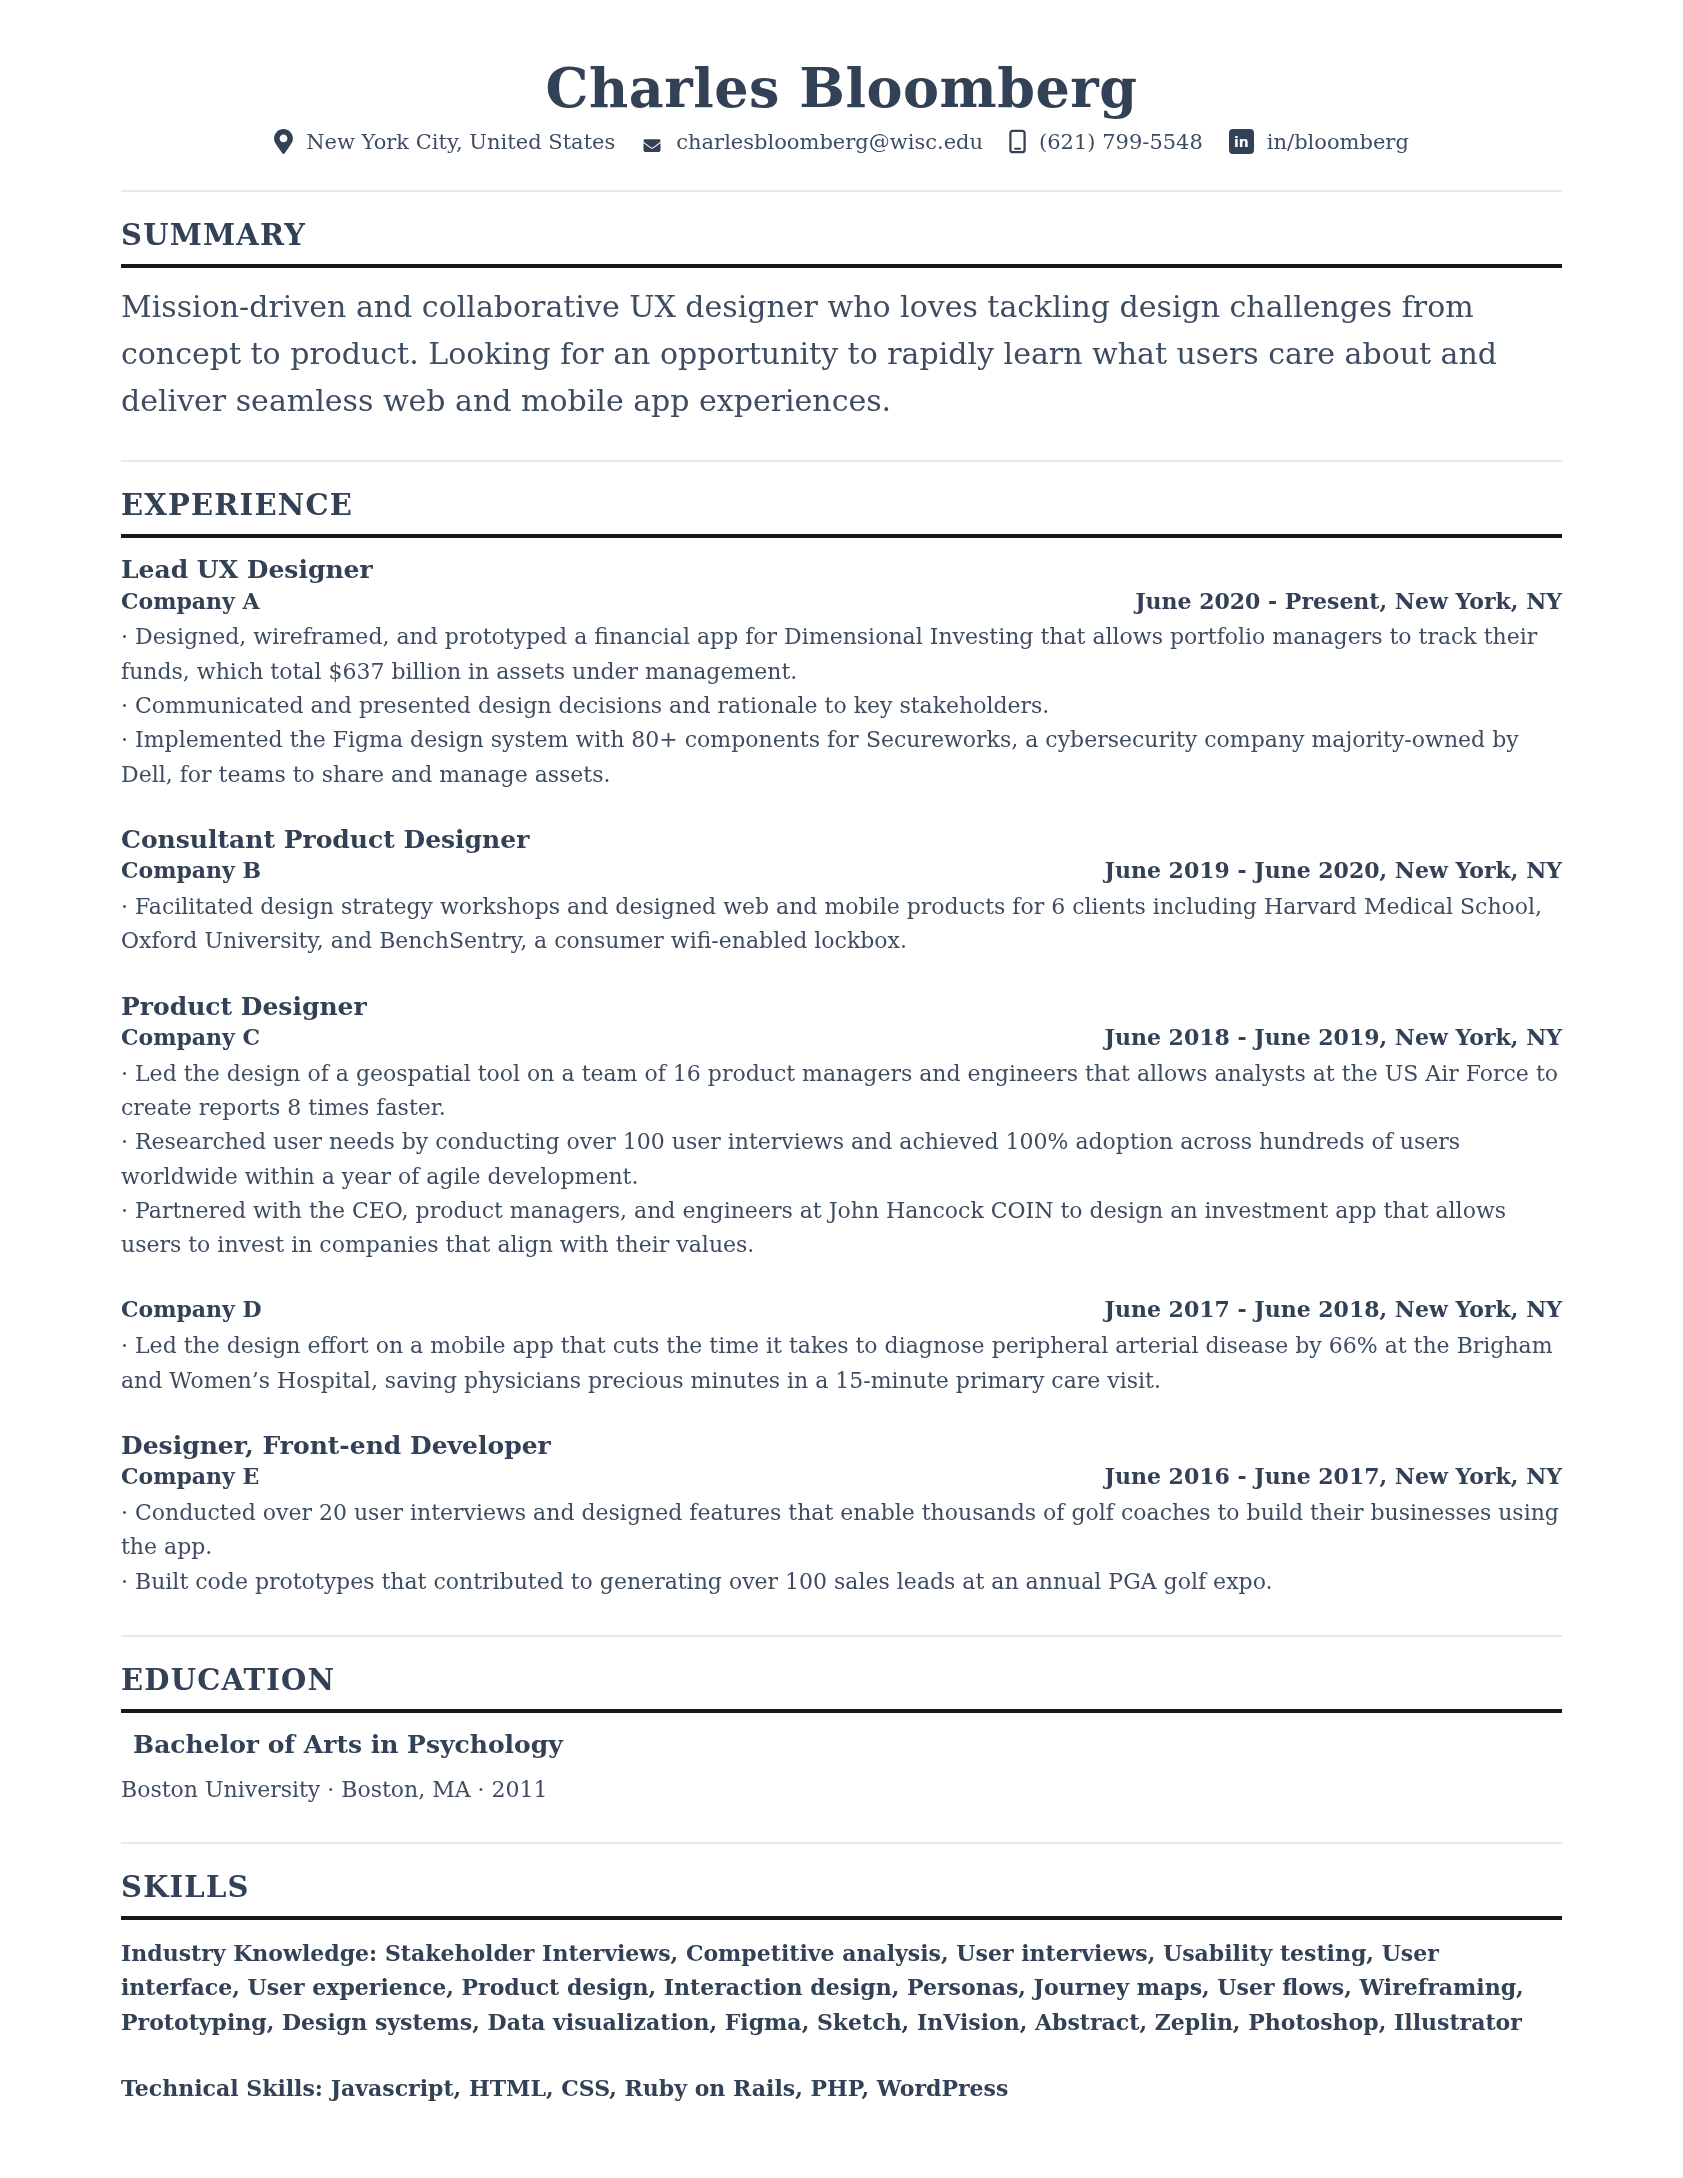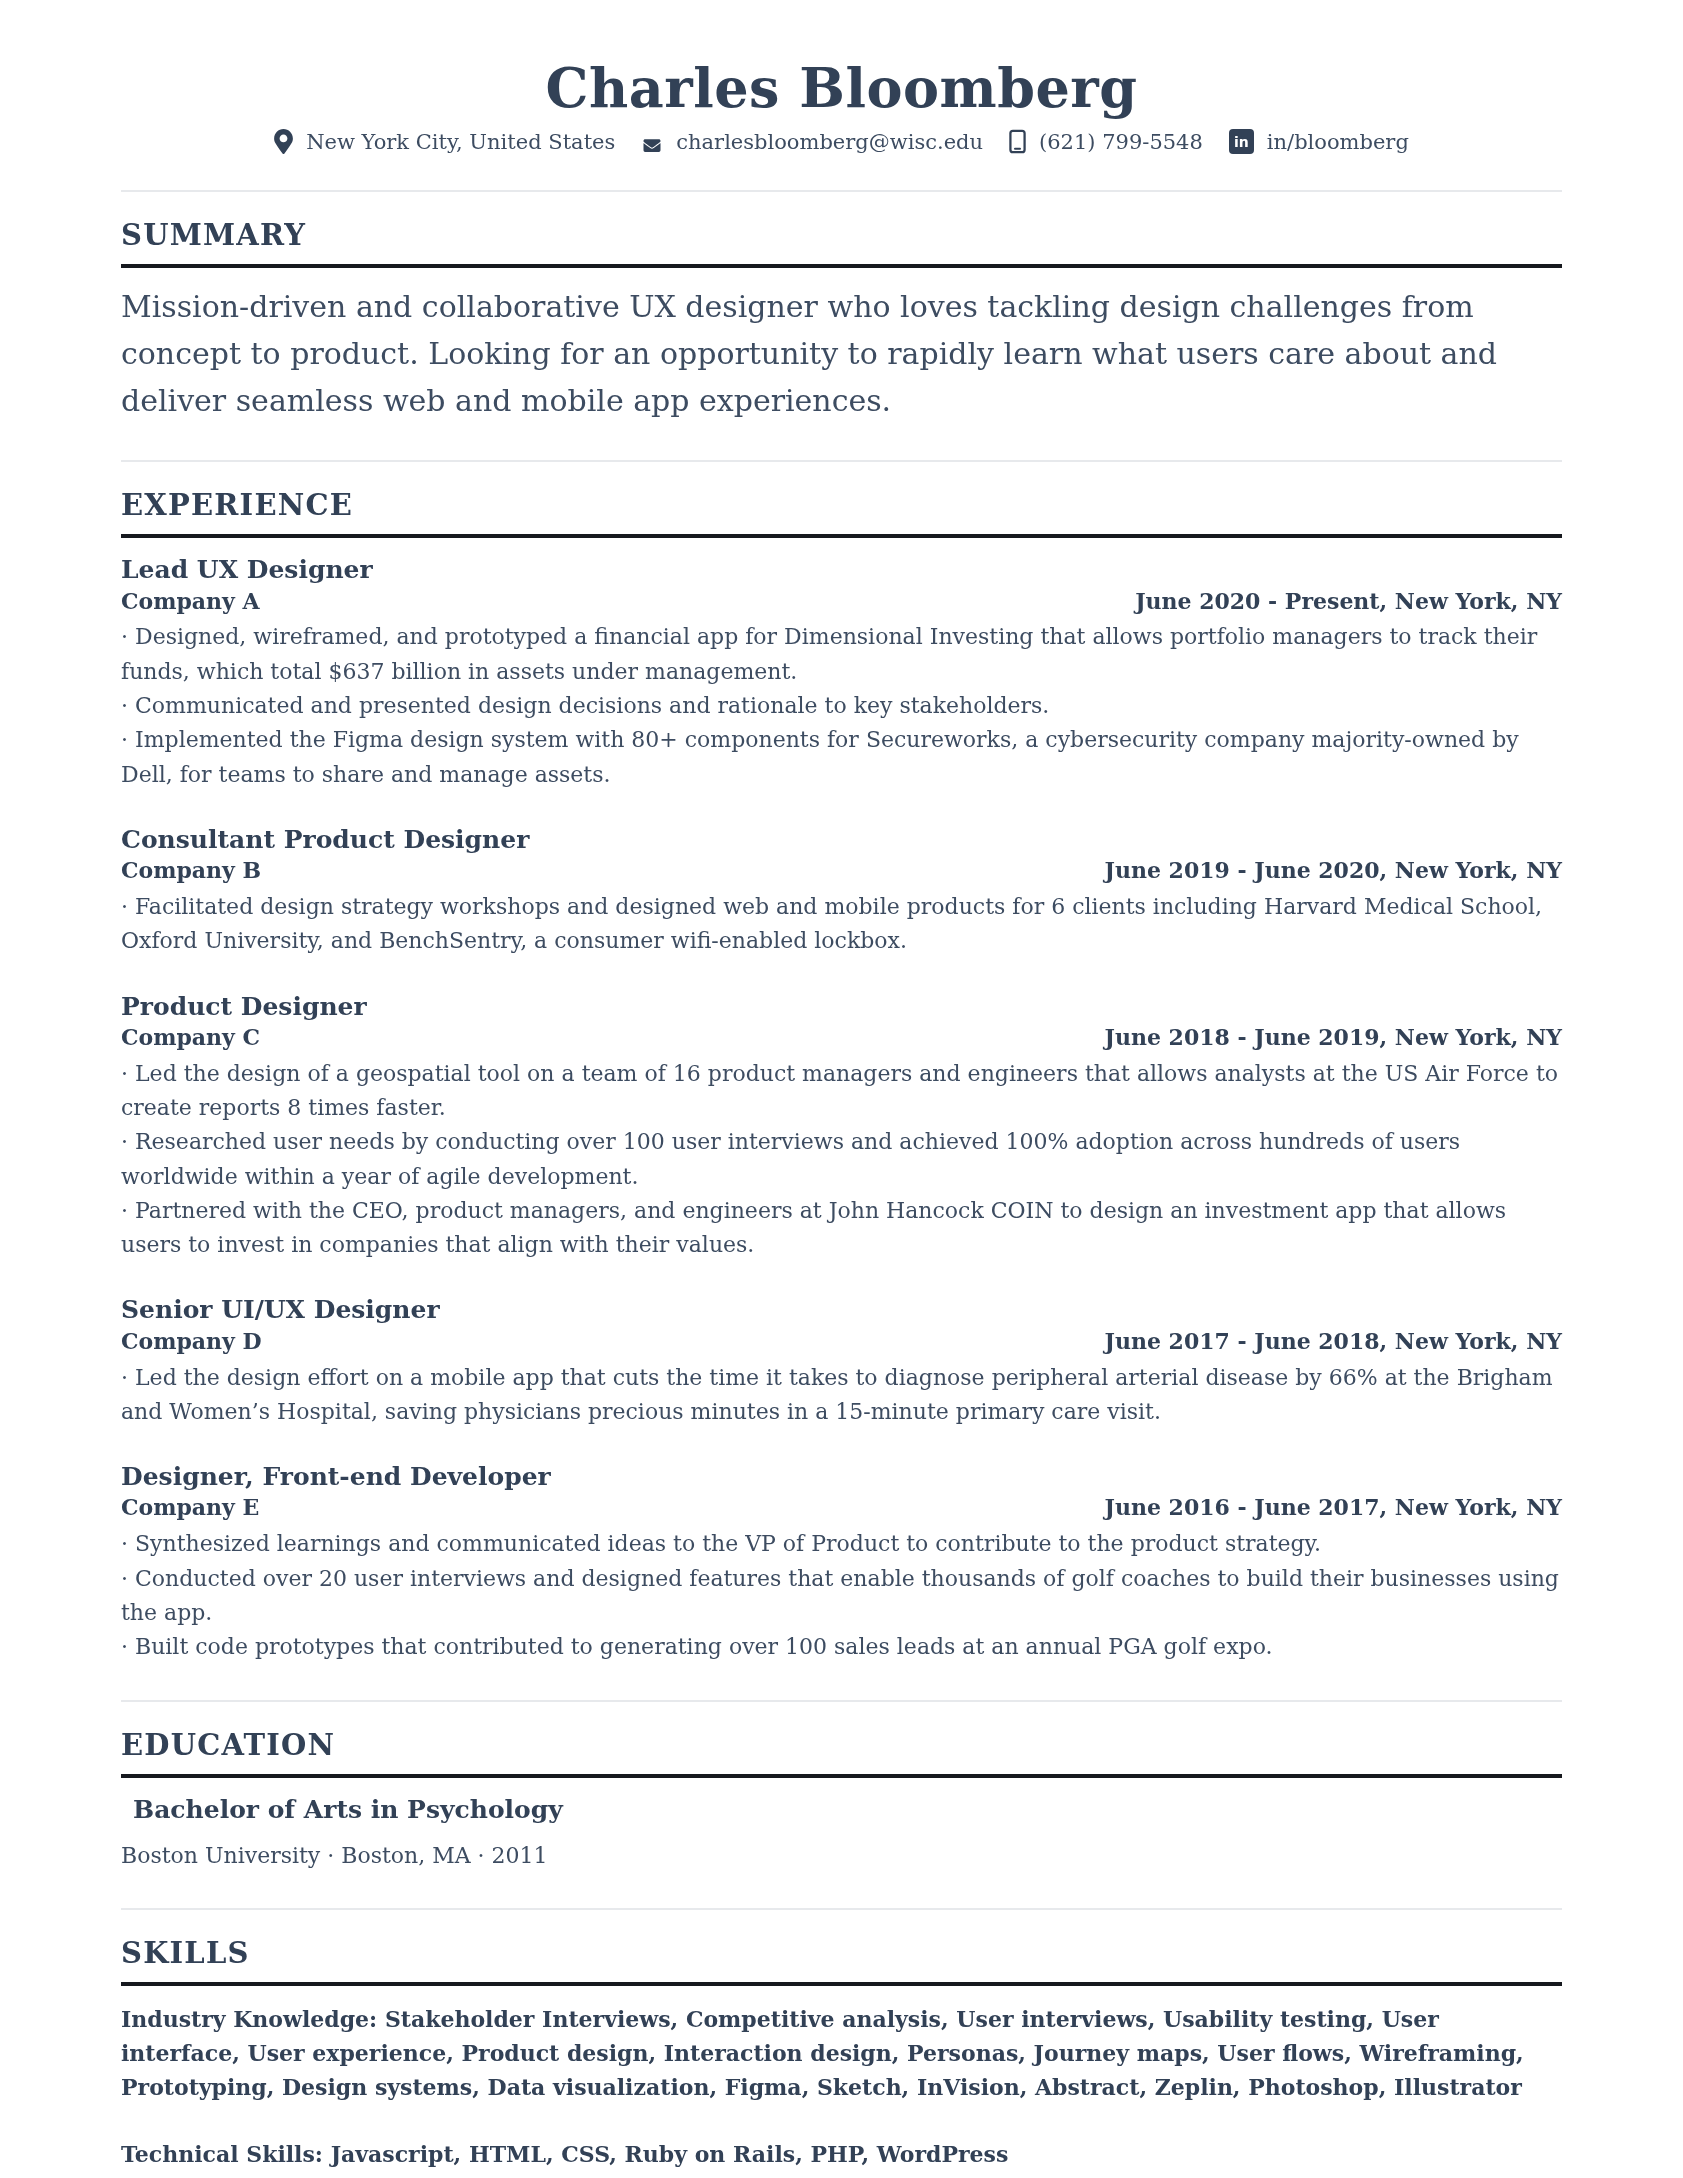--- a/index.html
+++ b/index.html
@@ -141,35 +141,33 @@
         <div class="job-meta">
           <span>Company C</span>
           <span>June 2018 - June 2019, New York, NY</span>
         </div>
         <p class="bullet">Led the design of a geospatial tool on a team of 16 product managers and engineers that allows analysts at the US Air Force to create reports 8 times faster.</p>
         <p class="bullet">Researched user needs by conducting over 100 user interviews and achieved 100% adoption across hundreds of users worldwide within a year of agile development.</p>
         <p class="bullet">Partnered with the CEO, product managers, and engineers at John Hancock COIN to design an investment app that allows users to invest in companies that align with their values.</p>
       </div>
 
       <div class="job">
-        <p class="job-title">Senior UI/UX Designer</p>
         <div class="job-meta">
           <span>Company D</span>
           <span>June 2017 - June 2018, New York, NY</span>
         </div>
         <p class="bullet">Led the design effort on a mobile app that cuts the time it takes to diagnose peripheral arterial disease by 66% at the Brigham and Women’s Hospital, saving physicians precious minutes in a 15-minute primary care visit.</p>
       </div>
 
       <div class="job">
         <p class="job-title">Designer, Front-end Developer</p>
         <div class="job-meta">
           <span>Company E</span>
           <span>June 2016 - June 2017, New York, NY</span>
         </div>
-        <p class="bullet">Synthesized learnings and communicated ideas to the VP of Product to contribute to the product strategy.</p>
         <p class="bullet">Conducted over 20 user interviews and designed features that enable thousands of golf coaches to build their businesses using the app.</p>
         <p class="bullet">Built code prototypes that contributed to generating over 100 sales leads at an annual PGA golf expo.</p>
       </div>
 
     </div>
   </section>
 
   <section>
     <div class="divider"></div>
     <h2 class="heading">EDUCATION</h2>

